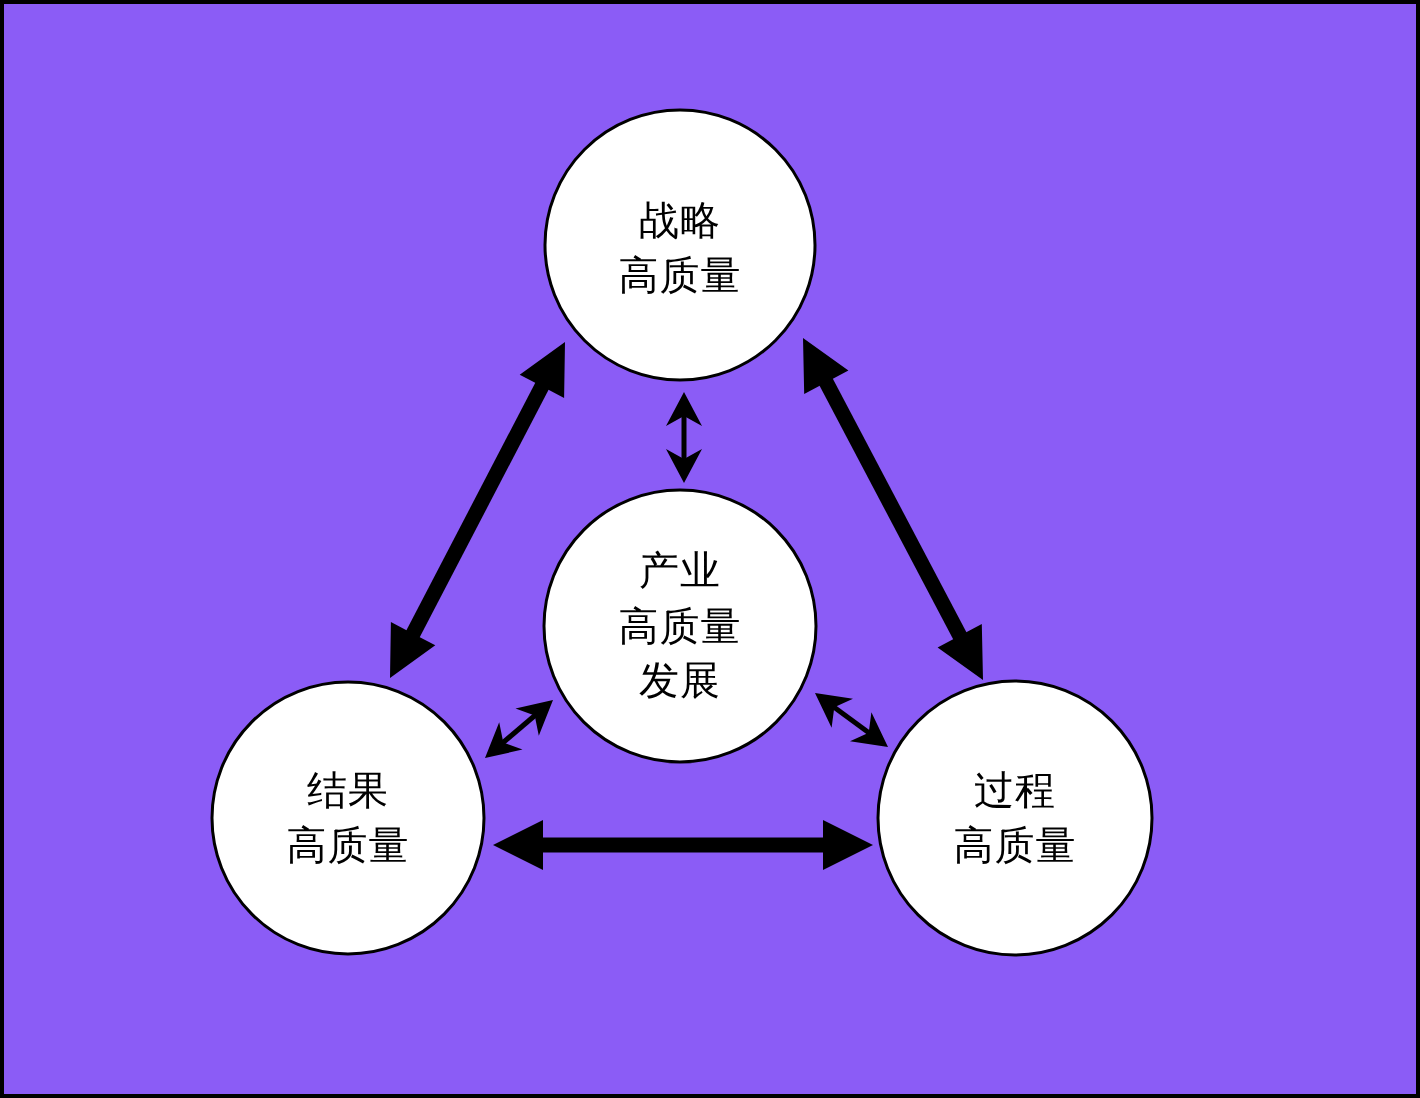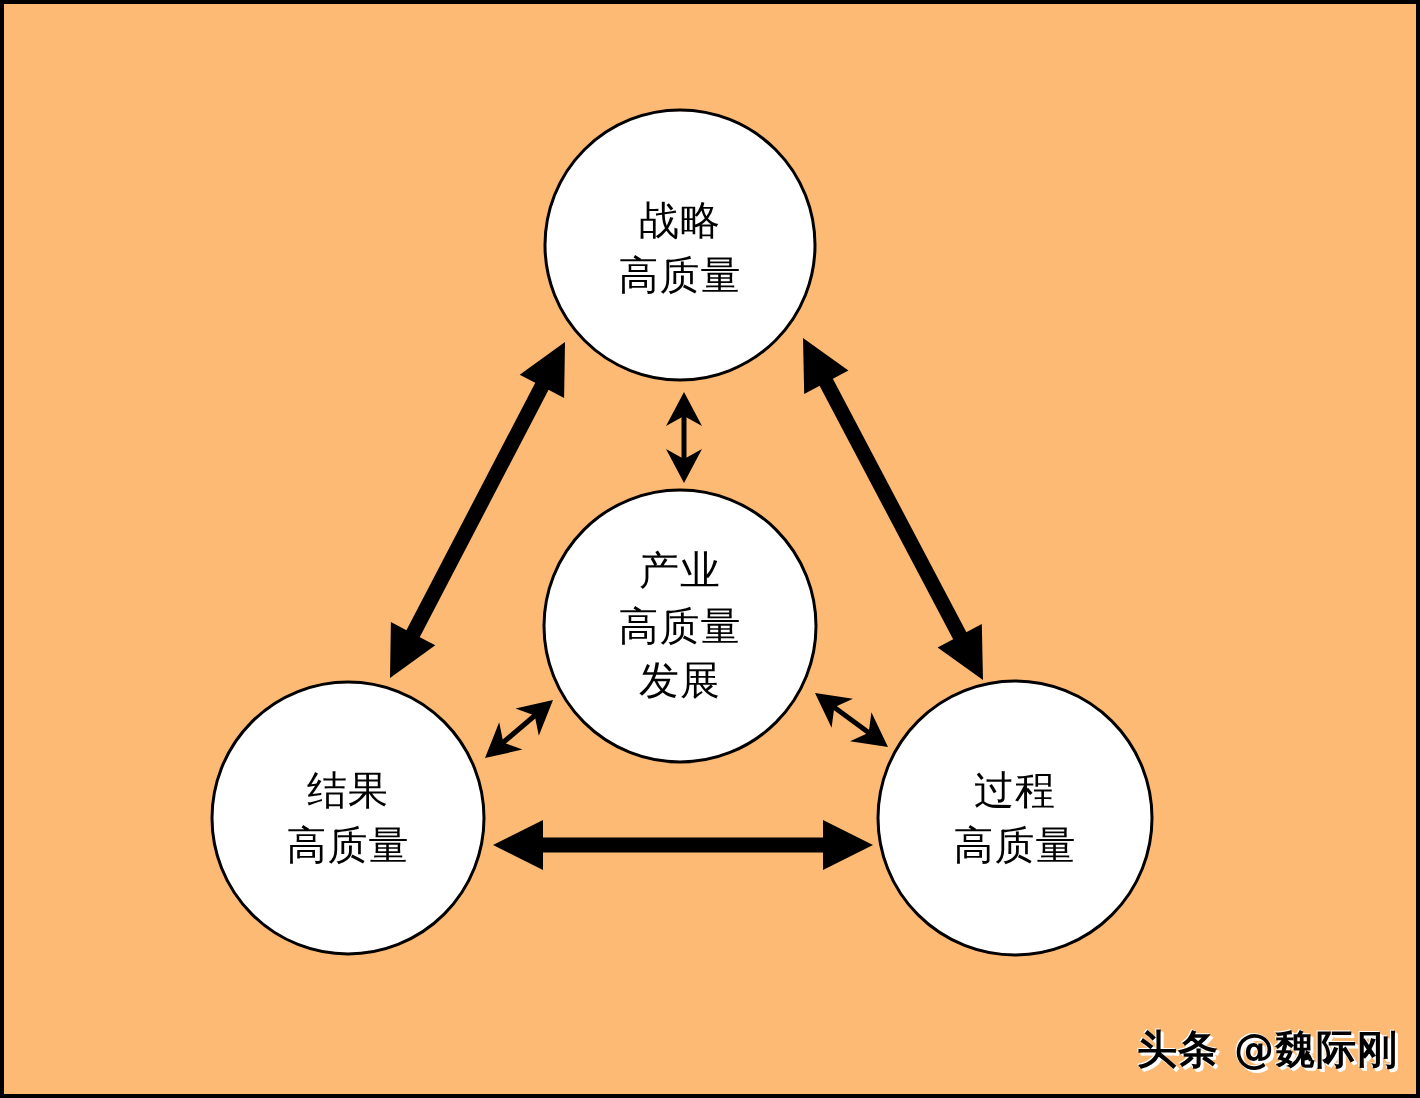--- a/index.html
+++ b/index.html
@@ -4,21 +4,21 @@
 <style>
   html, body {
     margin: 0;
     padding: 0;
     background: #ffffff;
   }
   .canvas {
     position: relative;
     width: 1420px;
     height: 1098px;
-    background: #fdba74;
+    background: #8b5cf6;
     overflow: hidden;
     font-family: "DejaVu Serif", "Liberation Serif", serif;
   }
   .canvas svg {
     position: absolute;
     left: 0;
     top: 0;
   }
   .node-label {
     font-family: "DejaVu Serif", "Liberation Serif", serif;
@@ -89,14 +89,13 @@
     <text class="node-label" x="680" y="626" text-anchor="middle" dominant-baseline="central">高质量</text>
     <text class="node-label" x="680" y="680" text-anchor="middle" dominant-baseline="central">发展</text>
 
     <text class="node-label" x="348" y="790" text-anchor="middle" dominant-baseline="central">结果</text>
     <text class="node-label" x="348" y="845" text-anchor="middle" dominant-baseline="central">高质量</text>
 
     <text class="node-label" x="1015" y="790" text-anchor="middle" dominant-baseline="central">过程</text>
     <text class="node-label" x="1015" y="845" text-anchor="middle" dominant-baseline="central">高质量</text>
   </svg>
 
-  <div class="watermark">头条 @魏际刚</div>
 </div>
 
 </body></html>

